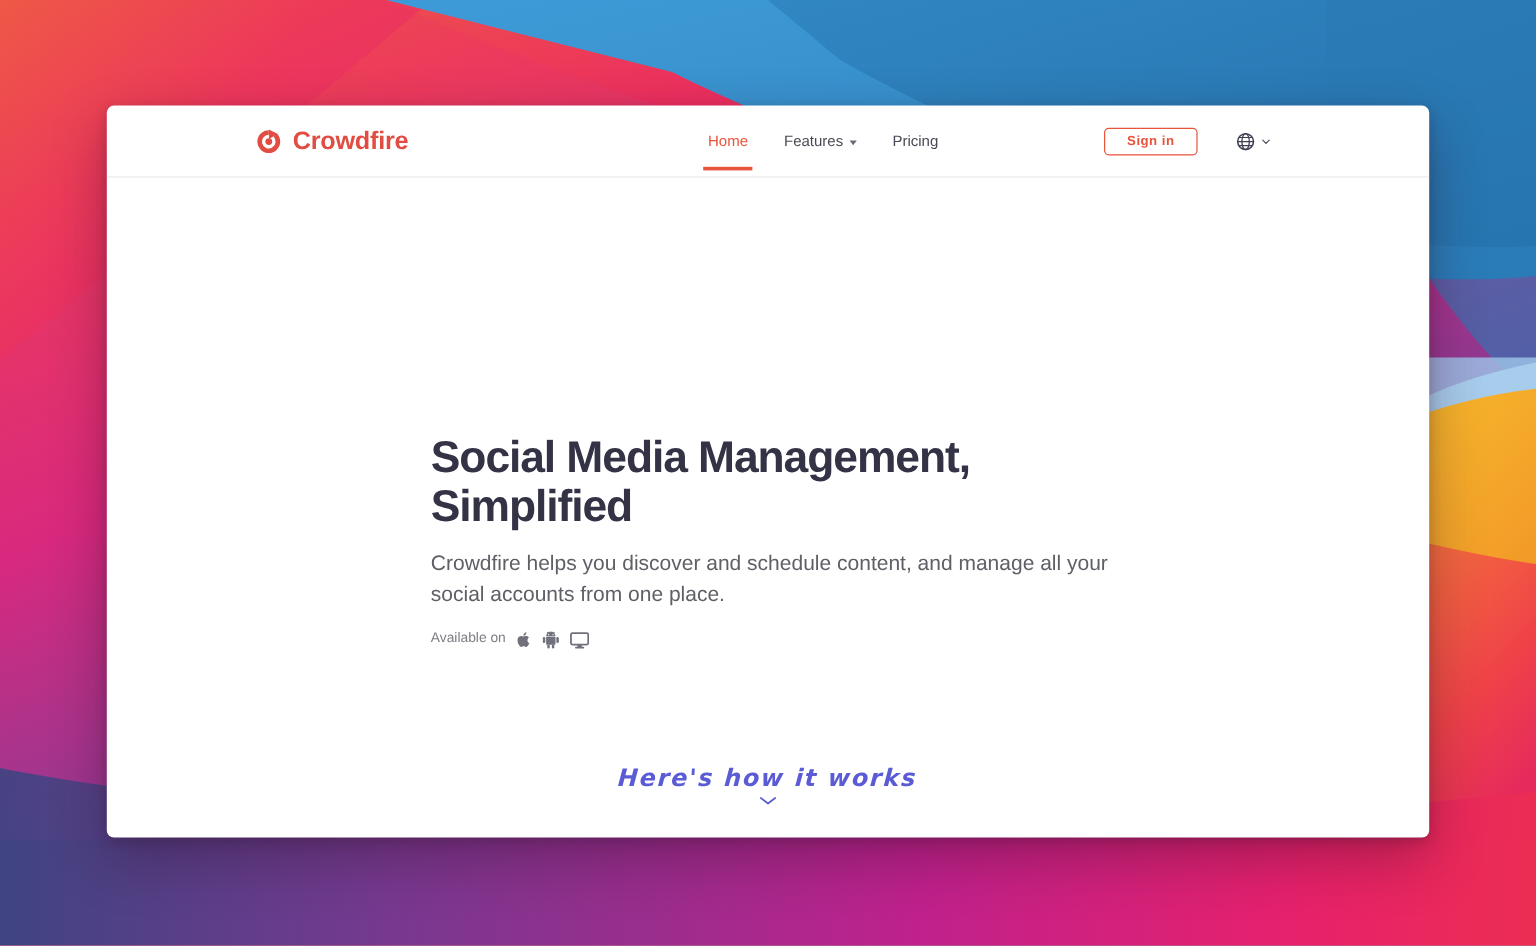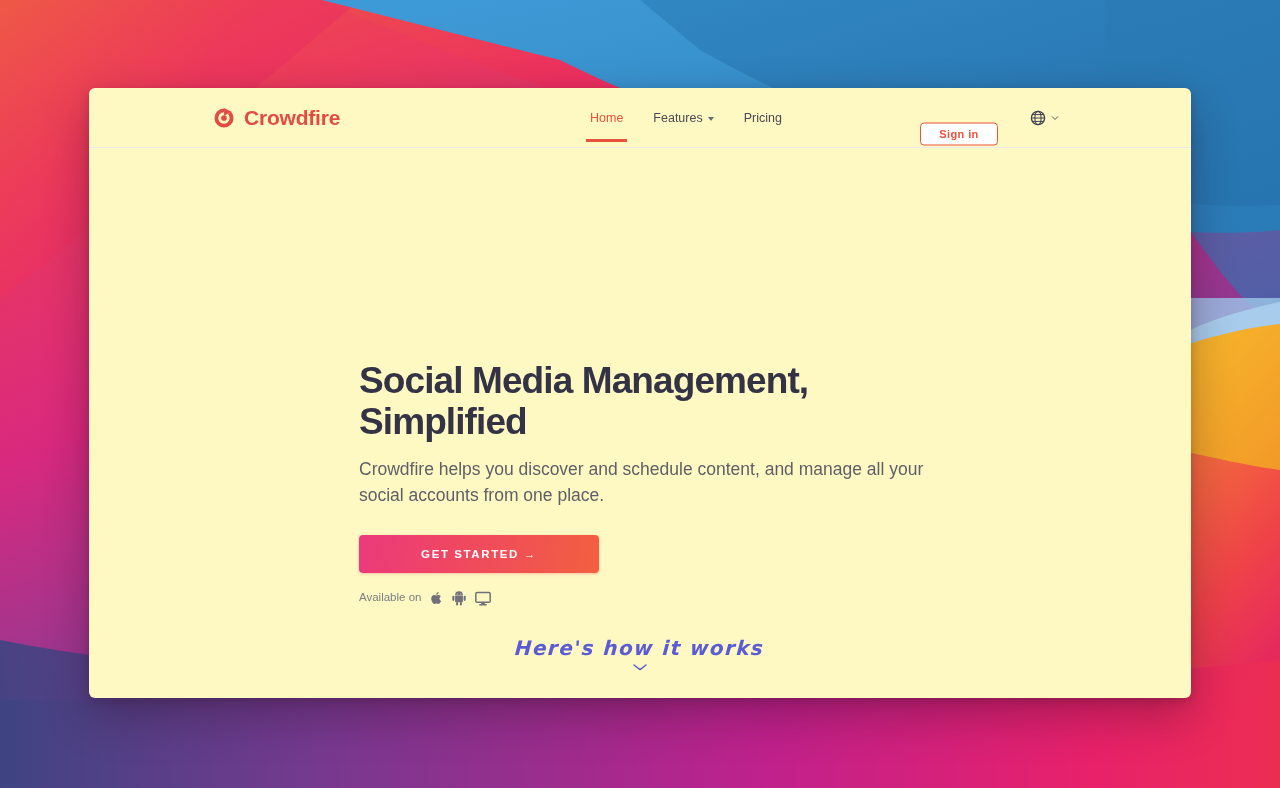--- a/index.html
+++ b/index.html
@@ -11,21 +11,21 @@
 
   
   #wallpaper { position:absolute; inset:0; overflow:hidden; }
   #wallpaper svg { display:block; width:1280px; height:788px; }
 
   
   #browser-window {
     position:absolute;
     left:89px; top:88px;
     width:1102px; height:610px;
-    background:#fef9c3;
+    background:#ffffff;
     border-radius:6px;
     box-shadow:0 18px 46px rgba(40,10,30,0.32), 0 3px 10px rgba(40,10,30,0.18);
     overflow:hidden;
   }
 
   
   #site-header {
     height:60px;
     border-bottom:1px solid #e9e9ec;
     display:flex; align-items:center;
@@ -67,21 +67,21 @@
     display:inline-block; margin-top:2px;
   }
 
   .signin-btn {
     position:absolute; left:831px; top:50%; transform:translateY(-50%);
     width:78px; height:23px;
     border:1.4px solid #e8533c; border-radius:4px;
     background:#fff; color:#e8533c;
     font-size:11px; font-weight:bold; letter-spacing:0.4px;
     display:flex; align-items:center; justify-content:center;
-    cursor:pointer; font-family:"Liberation Sans", sans-serif;margin-top:16px;
+    cursor:pointer; font-family:"Liberation Sans", sans-serif;
   }
 
   .lang-select {
     position:absolute; left:941px; top:50%; transform:translateY(-50%);
     display:flex; align-items:center; gap:5px; cursor:pointer;
   }
   .globe { width:16px; height:16px; display:block; }
   .chev-sm {
     width:8px; height:8px; display:block;
   }
@@ -248,21 +248,20 @@
 
   <div id="hero">
     <div class="hero-inner">
 
       <h1 class="headline">Social Media Management,
 Simplified</h1>
 
       <p class="subhead">Crowdfire helps you discover and schedule content, and manage all your
 social accounts from one place.</p>
 
-      <button class="cta-btn">GET STARTED →</button>
 
       <div class="avail-row">
         <span class="avail-label">Available on</span>
 
         <svg class="plat-icon" width="13" height="15" viewBox="0 0 13 15">
           <path d="M9.5 7.6c0-1.6 1.2-2.4 1.3-2.45-0.72-1.05-1.83-1.2-2.23-1.22-0.95-0.1-1.85 0.56-2.33 0.56-0.48 0-1.22-0.55-2-0.53-1.03 0.02-1.98 0.6-2.5 1.52-1.07 1.86-0.27 4.6 0.77 6.1 0.51 0.74 1.12 1.56 1.92 1.53 0.77-0.03 1.06-0.5 1.99-0.5 0.93 0 1.19 0.5 2 0.48 0.83-0.01 1.35-0.75 1.86-1.49 0.58-0.85 0.82-1.68 0.83-1.72-0.02-0.01-1.6-0.61-1.61-2.43z"></path>
           <path d="M8.0 2.9c0.42-0.51 0.7-1.22 0.62-1.93-0.6 0.02-1.33 0.4-1.77 0.91-0.39 0.45-0.73 1.17-0.64 1.86 0.67 0.05 1.36-0.34 1.79-0.84z"></path>
         </svg>
 
         <svg class="plat-icon" width="14" height="15" viewBox="0 0 14 15">

